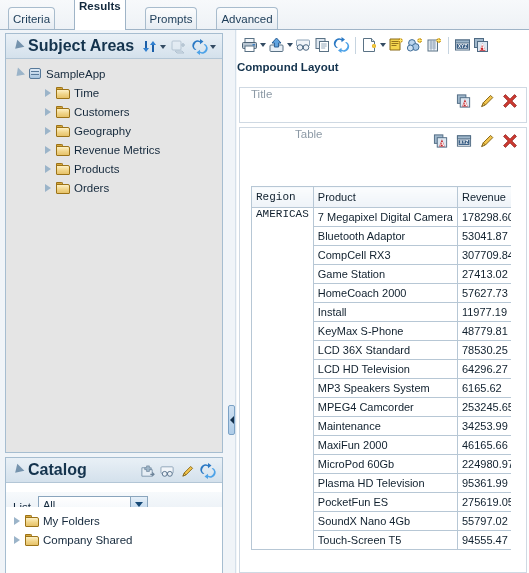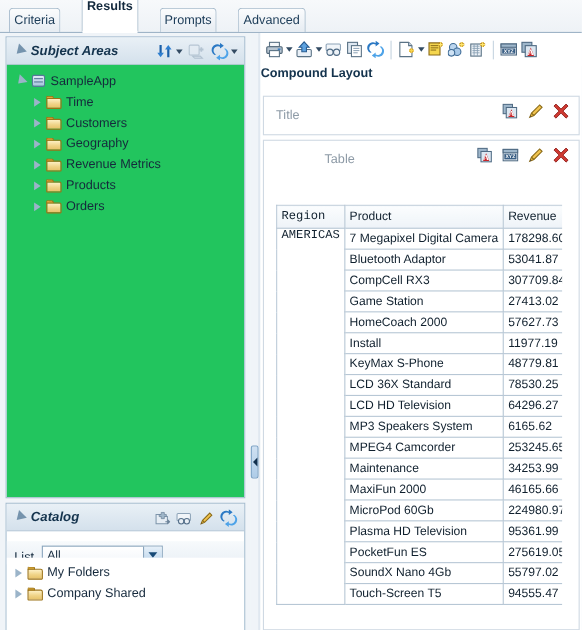--- a/index.html
+++ b/index.html
@@ -94,24 +94,23 @@
     width: 0; height: 0;
     margin-left: 7px; margin-right: 5px;
     border-left: 5px solid transparent;
     border-right: 5px solid transparent;
     border-top: 8px solid #7593ad;
     transform: rotate(45deg);
     flex: 0 0 auto;
   }
   .panel-title {
     font-weight: bold;
-    font-size: 12px;
+    font-size: 16px;
     color: #14334d;
     white-space: nowrap;
-    font-style: italic;
   }
   .hdr-icons {
     position: absolute; right: 5px; top: 2px;
     display: flex; align-items: center; gap: 3px;
   }
 
   
   .ic { display: inline-block; position: relative; line-height: 0; }
   .caret {
     width: 0; height: 0;
@@ -122,34 +121,34 @@
     margin-left: 2px;
     vertical-align: middle;
   }
 
   
   .treebox {
     position: absolute;
     left: 0; right: 0;
     top: 25px; bottom: 0;
     overflow: hidden;
-    background: #22c55e;
+    background: #e5e5e5;
     padding-top: 5px;
     box-sizing: border-box;
   }
   .tnode {
     display: flex; align-items: center;
     height: 19px;
     font-size: 11.5px;
     color: #15293c;
     white-space: nowrap;
     cursor: default;
   }
   .tnode.lvl0 { padding-left: 8px; }
-  .tnode.lvl1 { padding-left: 25px; }
+  .tnode.lvl1 { padding-left: 39px; }
   .twist {
     width: 0; height: 0;
     border-top: 4px solid transparent;
     border-bottom: 4px solid transparent;
     border-left: 6px solid #9bb4c9;
     margin-right: 5px;
     flex: 0 0 auto;
   }
   .twist.open {
     border-left: 5px solid transparent;
@@ -302,21 +301,21 @@
     position: absolute; left: 2px;
     width: 288px;
     border: 1px solid #cfd9e3;
     background: #ffffff;
     box-sizing: border-box;
   }
   #title-box { top: 57px; height: 36px; }
   #table-box { top: 97px; height: 446px; padding-left: 44px; }
   .cbox-head {
     height: 34px;
-    display: flex; align-items: center;
+    display: flex; 
     position: relative;
   }
   .cbox-label {
     margin-left: 11px;
     font-size: 11.5px;
     color: #8d9aa6;
   }
   .cbox-actions {
     position: absolute; right: 8px; top: 5px;
     display: flex; align-items: center; gap: 7px;

